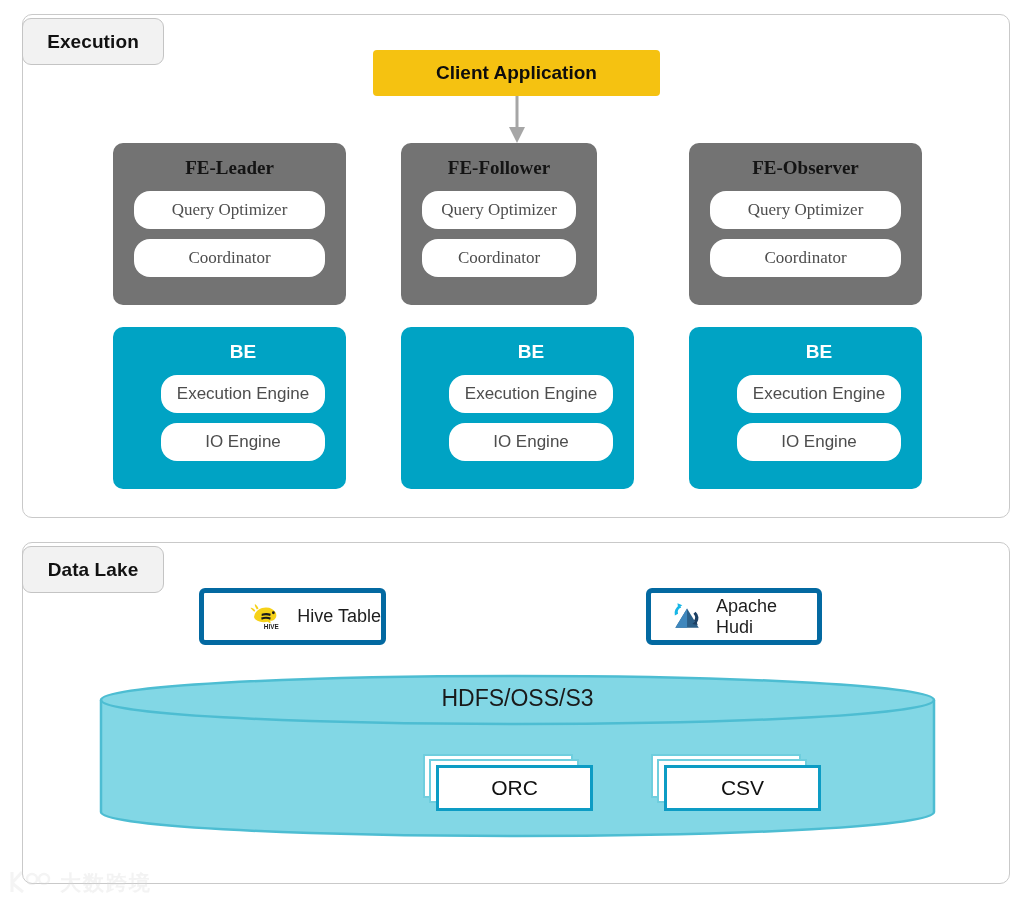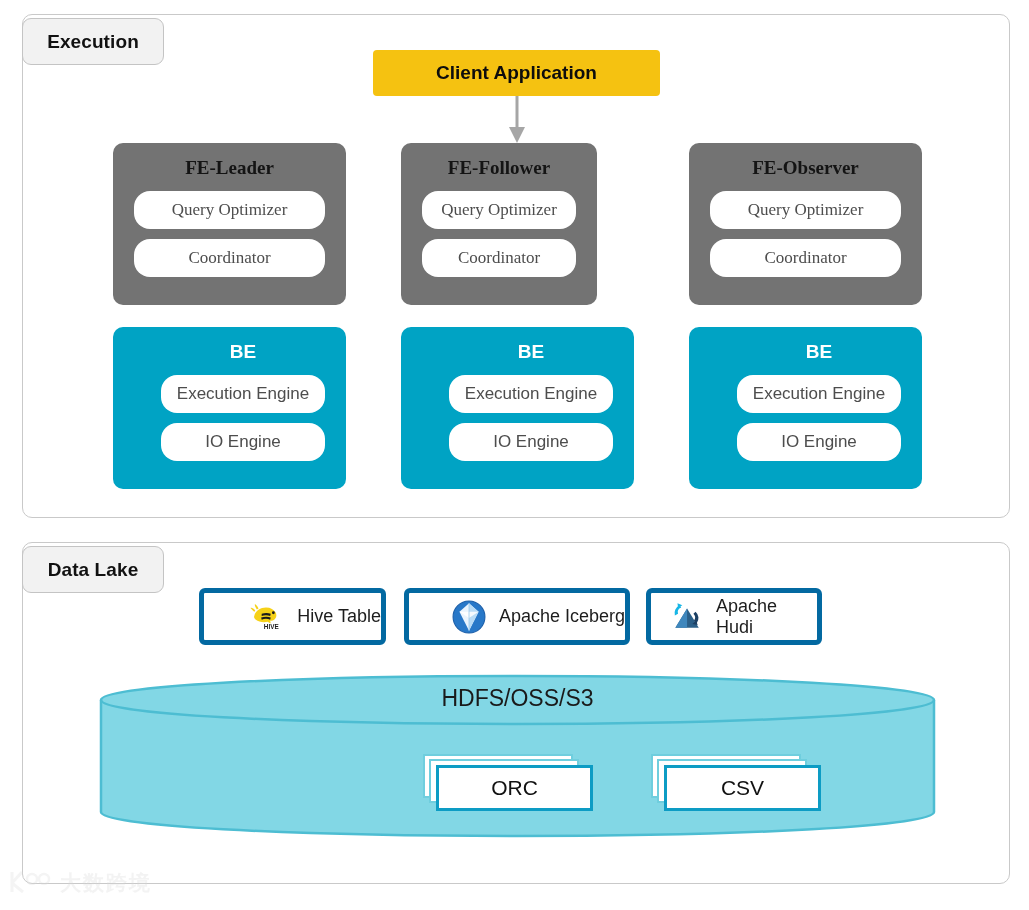--- a/index.html
+++ b/index.html
@@ -197,31 +197,20 @@
       <path d="M22 26c6-2 12-2 17 0l-1 4c-5-2-11-2-16 0z" fill="#1b1b1b"></path>
       <path d="M21 33c6-2 13-2 18 0l-1 4c-5-2-11-2-16 0z" fill="#1b1b1b"></path>
       <path d="M10 20c-3-4-7-6-9-5 2 3 5 5 7 7z" fill="#f6d117"></path>
       <path d="M16 16c-2-5-5-8-7-8 0 4 2 7 4 10z" fill="#f6d117"></path>
       <circle cx="44" cy="24" r="2.6" fill="#1b1b1b"></circle>
       <text x="40" y="55" font-family="'Liberation Sans',sans-serif" font-size="12" font-weight="700" fill="#1b1b1b" text-anchor="middle">HIVE</text>
     </svg>
     <span class="chip-label">Hive Table</span>
   </div>
 
-  <div class="fmt-chip" id="chip-iceberg">
-    <svg class="chip-icon" viewBox="0 0 64 64">
-      <circle cx="32" cy="32" r="30" fill="#2878c8"></circle>
-      <circle cx="32" cy="32" r="30" fill="none" stroke="#1b5ea8" stroke-width="2"></circle>
-      <path d="M32 6 L50 22 L32 58 L14 22 Z" fill="#eaf4fd"></path>
-      <path d="M32 6 L50 22 L32 58 Z" fill="#b9dcf6"></path>
-      <path d="M14 22 L50 22 L32 34 Z" fill="#ffffff" opacity=".85"></path>
-      <path d="M32 6 L32 58" stroke="#9cc9ea" stroke-width="1.5"></path>
-    </svg>
-    <span class="chip-label">Apache Iceberg</span>
-  </div>
 
   <div class="fmt-chip" id="chip-hudi">
     <svg class="chip-icon" viewBox="0 0 64 64">
       <path d="M34 16 L56 52 L12 52 Z" fill="#2b5f88"></path>
       <path d="M34 16 L34 52 L12 52 Z" fill="#3f87bd"></path>
       <path d="M20 10 a16 16 0 0 0 -9 19 l6 -3 a10 10 0 0 1 6 -12 z" fill="#17b6e6"></path>
       <path d="M16 6 l9 4 -8 5 z" fill="#17b6e6"></path>
       <path d="M50 22 a16 16 0 0 1 2 22 l-5 -5 a10 10 0 0 0 -1 -13 z" fill="#1c3f63"></path>
       <path d="M54 47 l-10 -2 7 -6 z" fill="#1c3f63"></path>
     </svg>

